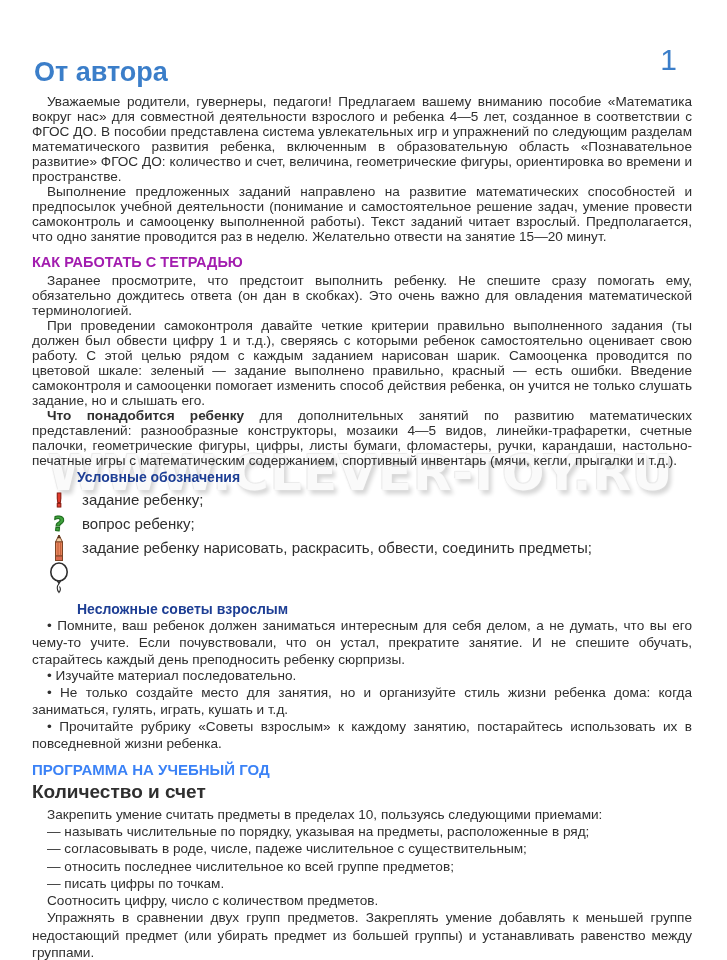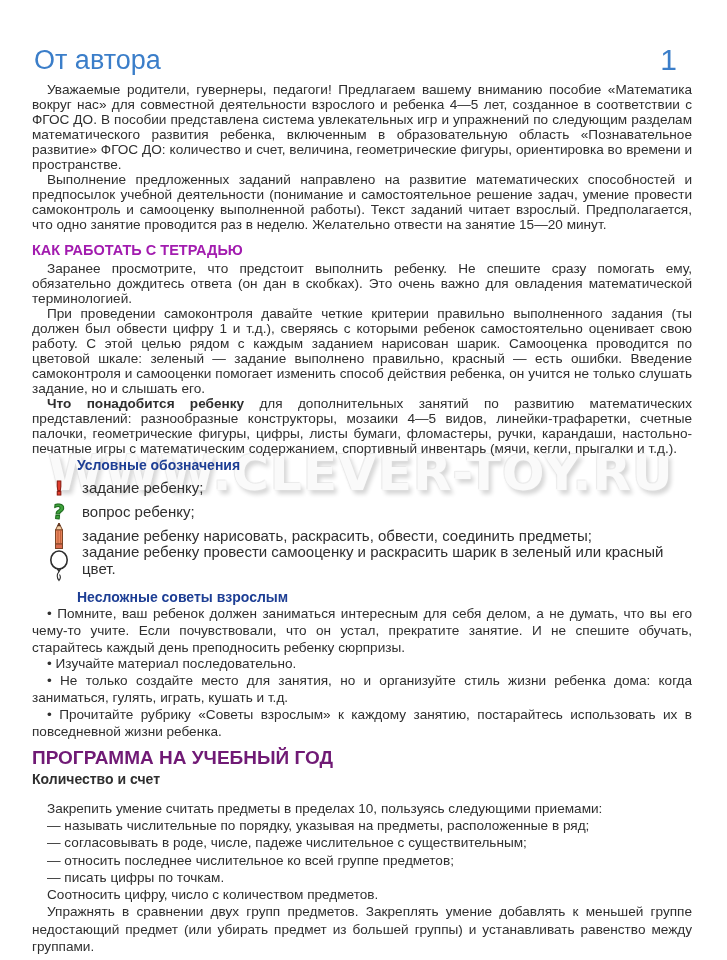--- a/index.html
+++ b/index.html
@@ -28,24 +28,24 @@
     text-shadow:0 0 2px #e3e3e3, 3px 4px 4px #d6d6d6, -1px -1px 0 #efefef;
     user-select:none;
   }
   .content{
     position:relative;
     z-index:1;
     padding:44px 35px 0 32px;
   }
   .page-title{
     font-size:27px;
-    font-weight:normal;
+    font-weight:bold;
     color:#3b7ec9;
     line-height:32px;
-    margin:0 0 6px 2px;
+    margin:12px 0 6px 2px;
   }
   .page-number{
     position:absolute;
     top:44px;right:50px;
     font-size:30px;
     line-height:32px;
     color:#3b7ec9;
     z-index:1;
   }
   p.body{
@@ -56,22 +56,22 @@
     text-indent:15px;
   }
   .sect-heading{
     margin:9px 0 2px 0;
     font-size:14.5px;
     font-weight:bold;
     color:#a21caf;
     line-height:18px;
   }
   .sect-heading.program{
-    color:#701a75;
-    font-size:19px;
+    color:#3b82f6;
+    font-size:15px;
   }
   .sub-heading{
     margin:1px 0 0 45px;
     font-size:14px;
     font-weight:bold;
     color:#1d3e94;
     line-height:17.5px;
   }
   .bold-lead{font-weight:bold;}
   .legend{margin-top:1px;}
@@ -108,22 +108,22 @@
   .glyph.quest{
     color:#3fa23c;
     -webkit-text-stroke:1px #1e6b1e;
     text-shadow:0 0 1px #1e6b1e;
     transform:rotate(6deg);
     display:inline-block;
   }
   .advice p.body{line-height:16.8px;}
   .program-block p.body{line-height:17.3px;}
   .subhead-bold{
-    margin:4px 0 11px 0;
-    font-size:14px;
+    margin:4px 0 5px 0;
+    font-size:19px;
     font-weight:bold;
     line-height:17.3px;
   }
   .icon-svg{display:block;}
 </style>
 </head>
 <body>
 
 <div class="page">
 
@@ -177,21 +177,20 @@
       </div>
 
       <div class="legend-row">
         <span class="legend-icon">
           <svg class="icon-svg" width="22" height="34" viewBox="0 0 22 34" style="margin-top:14px">
             <ellipse cx="11" cy="10" rx="8.2" ry="9" fill="none" stroke="#2e2e2e" stroke-width="1.6"></ellipse>
             <polygon points="9.4,19 12.6,19 11,21.5" fill="none" stroke="#2e2e2e" stroke-width="1.2"></polygon>
             <path d="M11 21.5 q -3.5 4.5 0 9 q 2.5 -3 0.5 -6" fill="none" stroke="#2e2e2e" stroke-width="1.1"></path>
           </svg>
         </span>
-        <span class="legend-label">задание ребенку провести самооценку и раскрасить шарик в зеленый или красный цвет.</span>
       </div>
 
     </div>
 
     <h3 class="sub-heading" style="margin-top:17px">Несложные советы взрослым</h3>
 
     <div class="advice">
       <p class="body">• Помните, ваш ребенок должен заниматься интересным для себя делом, а не думать, что вы его чему-то учите. Если почувствовали, что он устал, прекратите занятие. И не спешите обучать, старайтесь каждый день преподносить ребенку сюрпризы.</p>
       <p class="body">• Изучайте материал последовательно.</p>
       <p class="body">• Не только создайте место для занятия, но и организуйте стиль жизни ребенка дома: когда заниматься, гулять, играть, кушать и т.д.</p>

